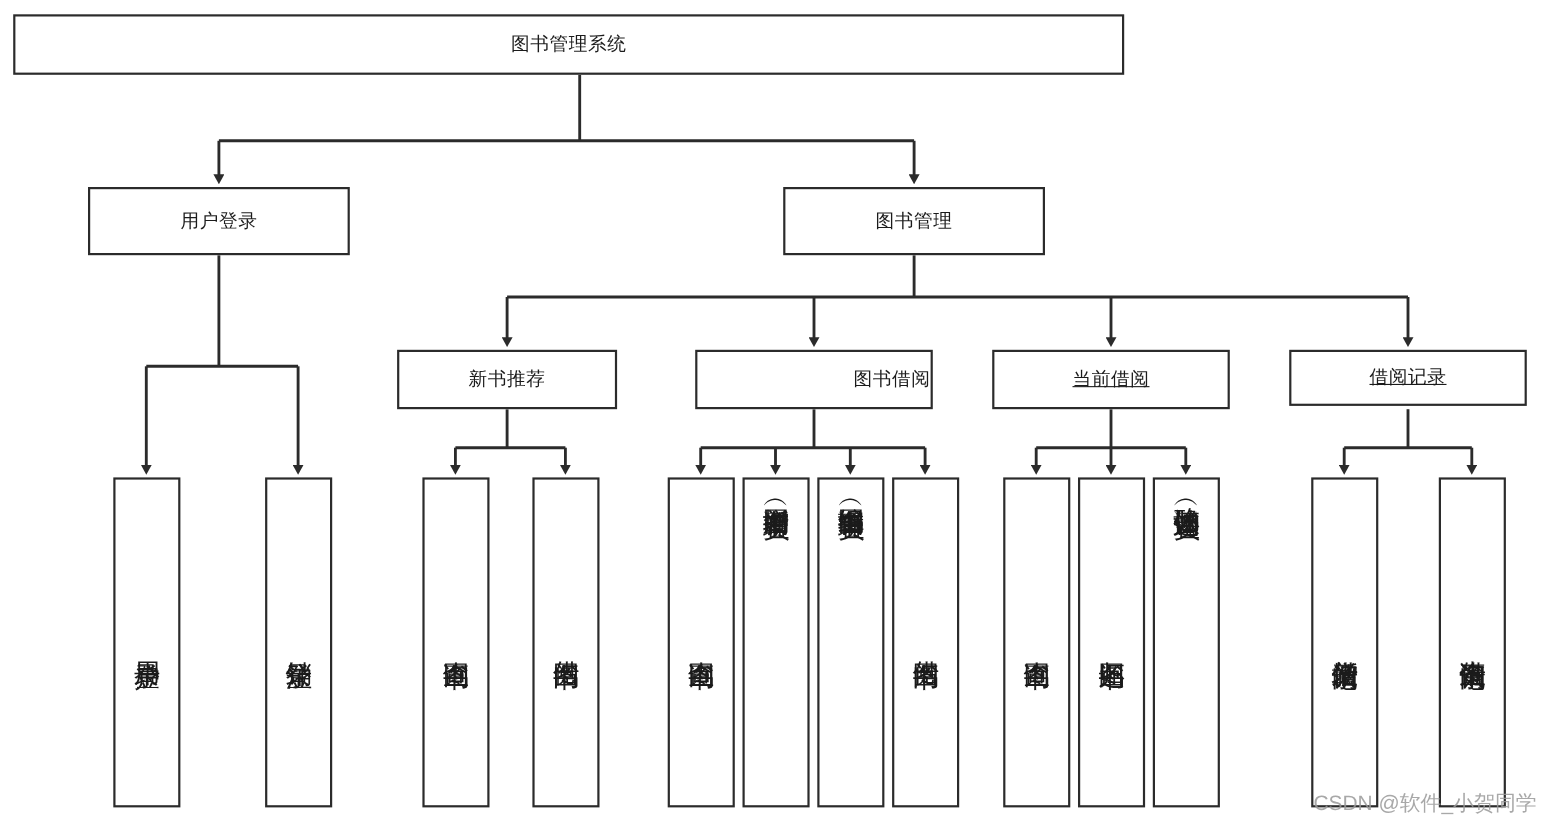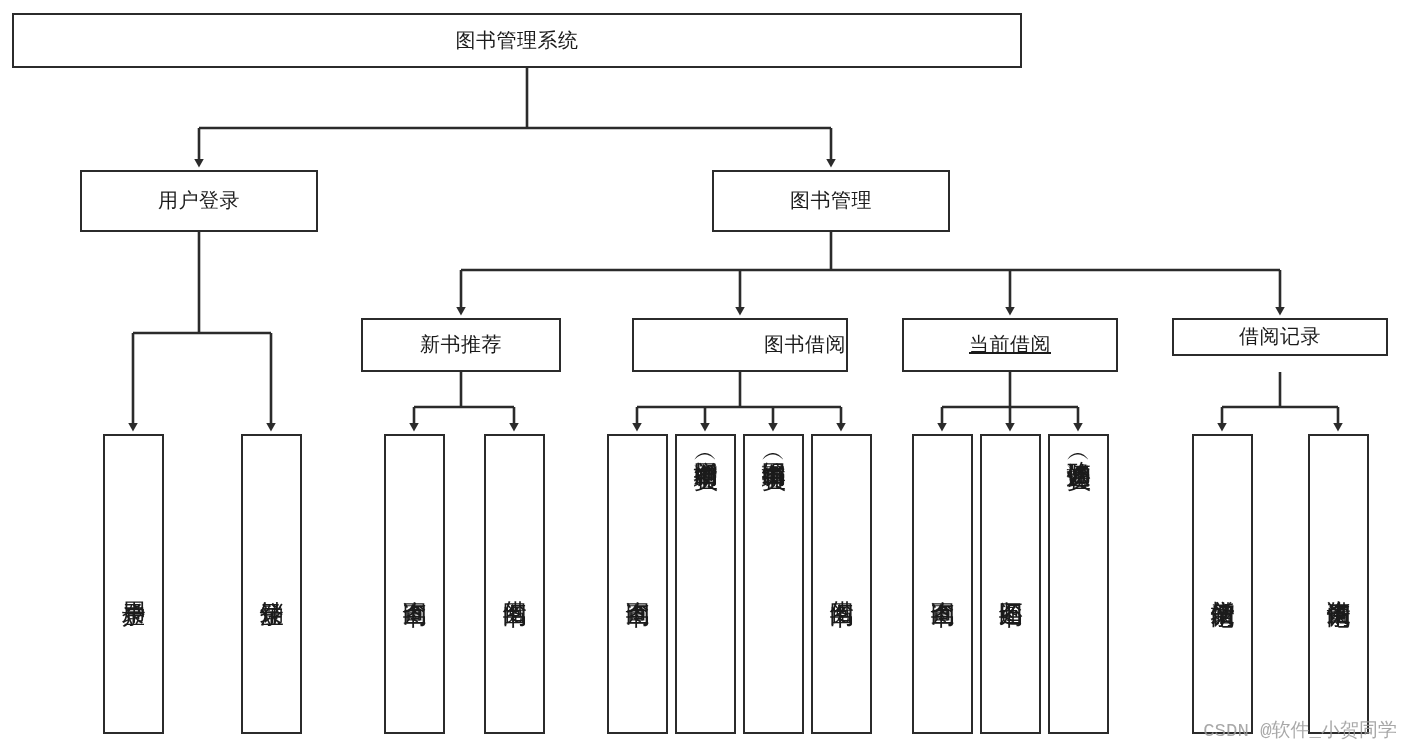--- a/index.html
+++ b/index.html
@@ -39,21 +39,21 @@
   }
   .node-label {
     display: block;
     text-align: center;
     line-height: 1.18;
     white-space: nowrap;
     color: #1b1b1b;
   }
   
   .node.horiz .node-label {
-    font-size: 20px;
+    font-size: 17px;
     letter-spacing: 0.5px;
   }
   
   .node.vert {
     align-items: flex-start;
     justify-content: center;
     padding-top: 6px;
   }
   .node.vert .node-label {
     writing-mode: vertical-rl;
@@ -69,21 +69,21 @@
     padding-top: 0;
   }
   #watermark {
     position: absolute;
     right: 8px;
     bottom: 4px;
     font-size: 19px;
     color: #9a9a9a;
     opacity: 0.85;
     white-space: nowrap;
-    font-family: Liberation Mono, monospace;
+    font-family: Liberation Sans, sans-serif;
   }
 </style>
 </head>
 <body>
 
 <div id="canvas">
 
   <svg id="edge-layer" viewBox="0 0 1405 747" xmlns="http://www.w3.org/2000/svg">
     <defs>
       <marker id="arrow" markerWidth="9" markerHeight="10" refX="1.5" refY="5" orient="auto" markerUnits="userSpaceOnUse">
@@ -151,21 +151,21 @@
   </div>
 
   <div class="node horiz" style="left:632px; top:318px; width:216px; height:54px;justify-content:flex-end;">
     <span class="node-label">图书借阅</span>
   </div>
 
   <div class="node horiz" style="left:902px; top:318px; width:216px; height:54px;text-decoration:underline;">
     <span class="node-label">当前借阅</span>
   </div>
 
-  <div class="node horiz" style="left:1172px; top:318px; width:216px; height:38px;">
+  <div class="node horiz" style="left:1172px; top:318px; width:216px; height:51px;text-decoration:underline;">
     <span class="node-label">借阅记录</span>
   </div>
 
   <div class="node vert center" style="left:103px; top:434px; width:61px; height:300px;">
     <span class="node-label">用户登录</span>
   </div>
 
   <div class="node vert center" style="left:241px; top:434px; width:61px; height:300px;">
     <span class="node-label">注销登录</span>
   </div>

